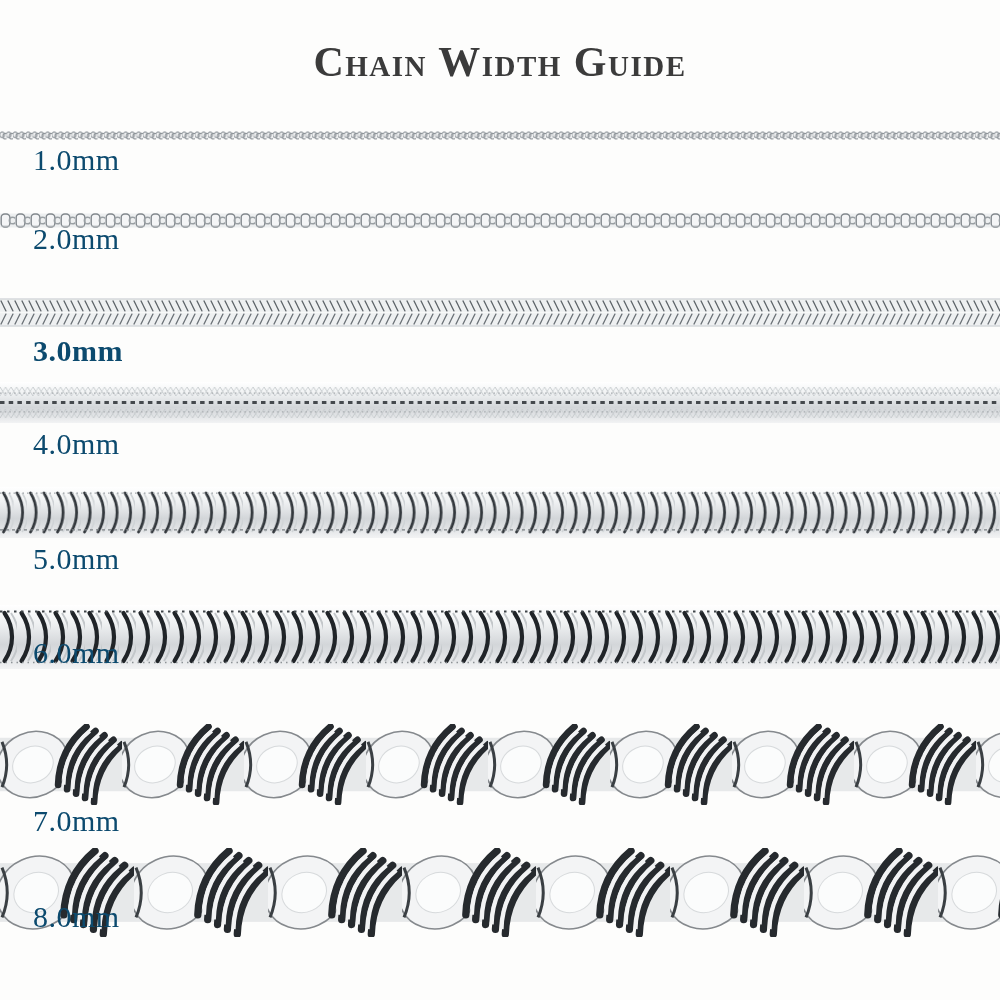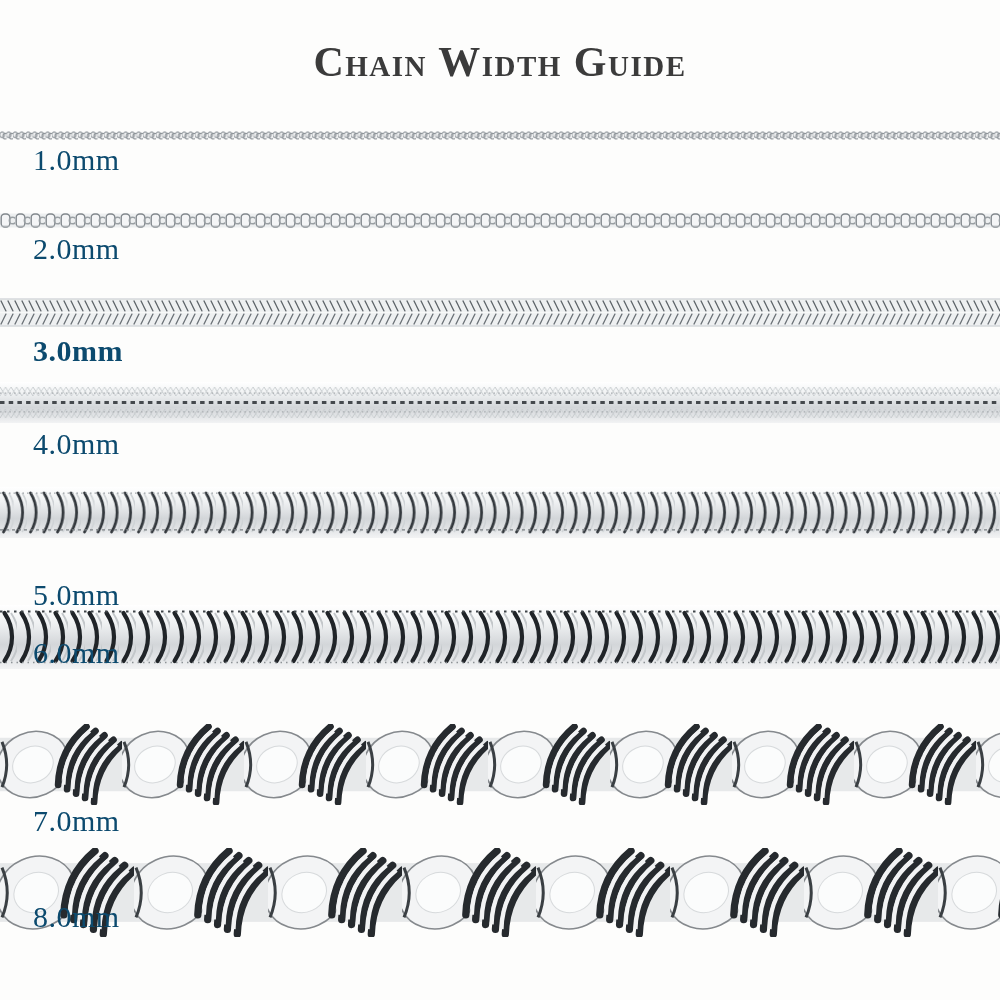--- a/index.html
+++ b/index.html
@@ -55,21 +55,21 @@
             <pattern id="pat1" width="15" height="19" patternUnits="userSpaceOnUse">
       <rect x="0" y="2.5" width="15" height="14" fill="#edeff0"></rect>
       <rect x="1.2" y="3" width="8.6" height="13" rx="3.5" fill="#f4f5f6" stroke="#82888d" stroke-width="1.4"></rect>
       <circle cx="12.6" cy="9.5" r="3.3" fill="none" stroke="#9aa0a4" stroke-width="1.4"></circle>
       <path d="M1.5,15 h8" stroke="#c3c7ca" stroke-width="1" fill="none"></path>
     </pattern>
           </defs>
           <rect width="1000" height="19" fill="url(#pat1)"></rect>
         </svg>
       </div>
-      <div class="width-label" style="top: 232px;">2.0mm</div>
+      <div class="width-label" style="top: 222px;">2.0mm</div>
       <div class="chain-band" style="top: 297px; height: 31px;">
         <svg width="1000" height="31" viewBox="0 0 1000 31" xmlns="http://www.w3.org/2000/svg">
           <defs>
             <pattern id="pat2" width="7" height="31" patternUnits="userSpaceOnUse">
       <path d="M0.8,3.5 L6.2,14.5" stroke="#5c6267" stroke-width="1.3" fill="none"></path>
       <path d="M6.2,16.5 L0.8,27.5" stroke="#6a7075" stroke-width="1.3" fill="none"></path>
     </pattern>
           </defs>
           <rect x="0" y="1.5" width="1000" height="28" fill="#eef0f1"></rect>
       <line x1="0" y1="2" x2="1000" y2="2" stroke="#c9cdd0" stroke-width="1"></line>
@@ -118,21 +118,21 @@
       <path d="M3.5,6 C11,17.849999999999998 11,33.15 3.5,45" stroke="#34393e" stroke-width="2.8" fill="none" stroke-linecap="round"></path>
       <path d="M8.7,6 C16.2,17.849999999999998 16.2,33.15 8.7,45" stroke="#cfd3d6" stroke-width="1.6" fill="none"></path>
     </pattern>
           </defs>
           <rect width="1000" height="51" fill="url(#grd4)"></rect>
       <rect width="1000" height="51" fill="url(#pat4)"></rect>
       <line x1="0" y1="6.12" x2="1000" y2="6.12" stroke="#9fa4a8" stroke-width="1.2" stroke-dasharray="1.5 3"></line>
       <line x1="0" y1="42.839999999999996" x2="1000" y2="42.839999999999996" stroke="#7b8084" stroke-width="1.4" stroke-dasharray="3 3"></line>
         </svg>
       </div>
-      <div class="width-label" style="top: 542px; margin-top: 36px;">5.0mm</div>
+      <div class="width-label" style="top: 542px;">5.0mm</div>
       <div class="chain-band" style="top: 605px; height: 64px;">
         <svg width="1000" height="64" viewBox="0 0 1000 64" xmlns="http://www.w3.org/2000/svg">
           <defs>
             <linearGradient id="grd5" x1="0" y1="0" x2="0" y2="1">
     <stop offset="0" stop-color="#ffffff"></stop>
     <stop offset="0.28" stop-color="#f0f2f3"></stop>
     <stop offset="0.62" stop-color="#d3d6d9"></stop>
     <stop offset="0.85" stop-color="#e4e6e8"></stop>
     <stop offset="1" stop-color="#f2f3f4"></stop>
             </linearGradient>

